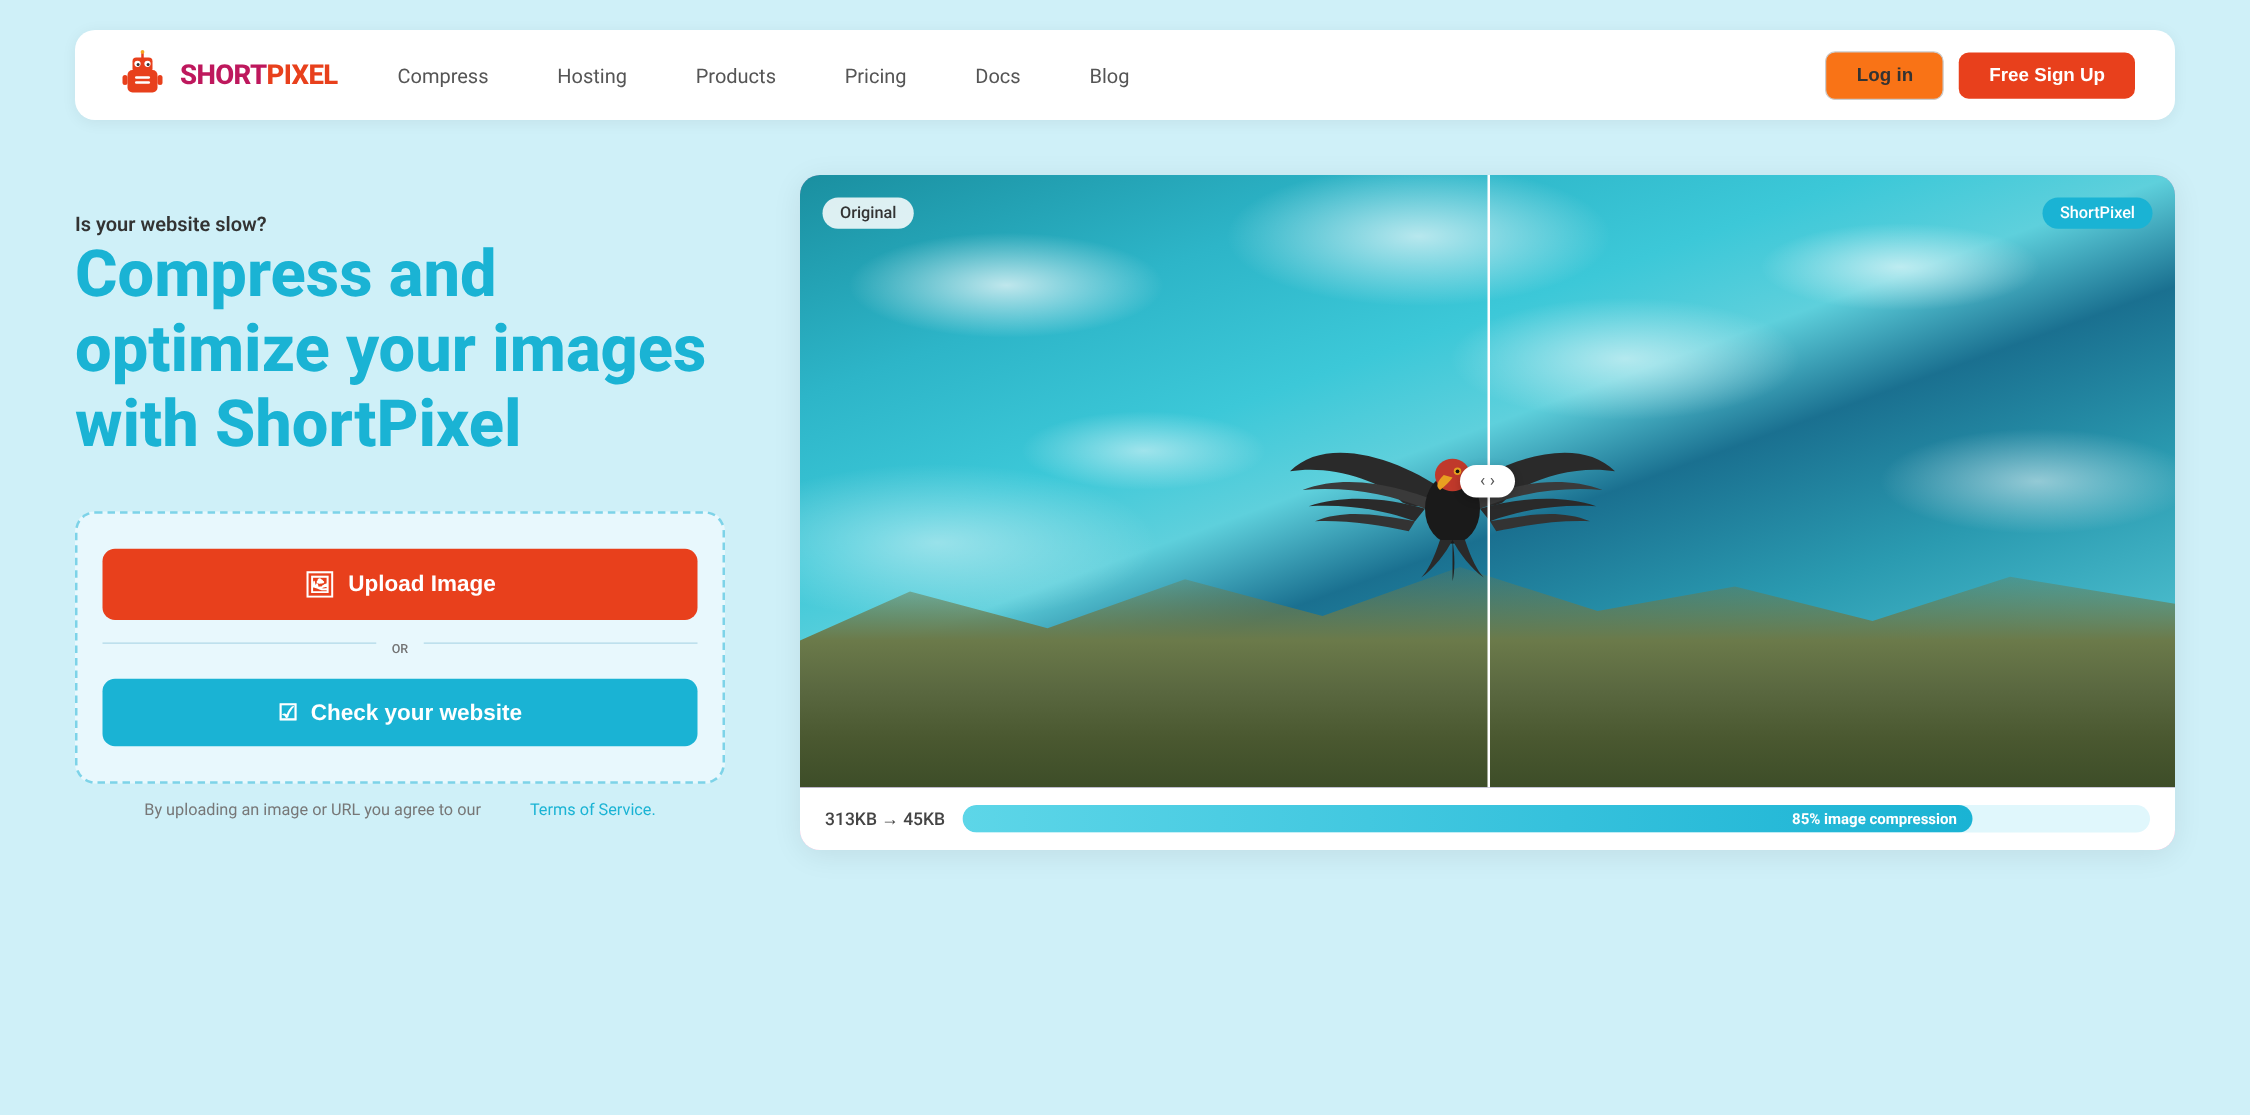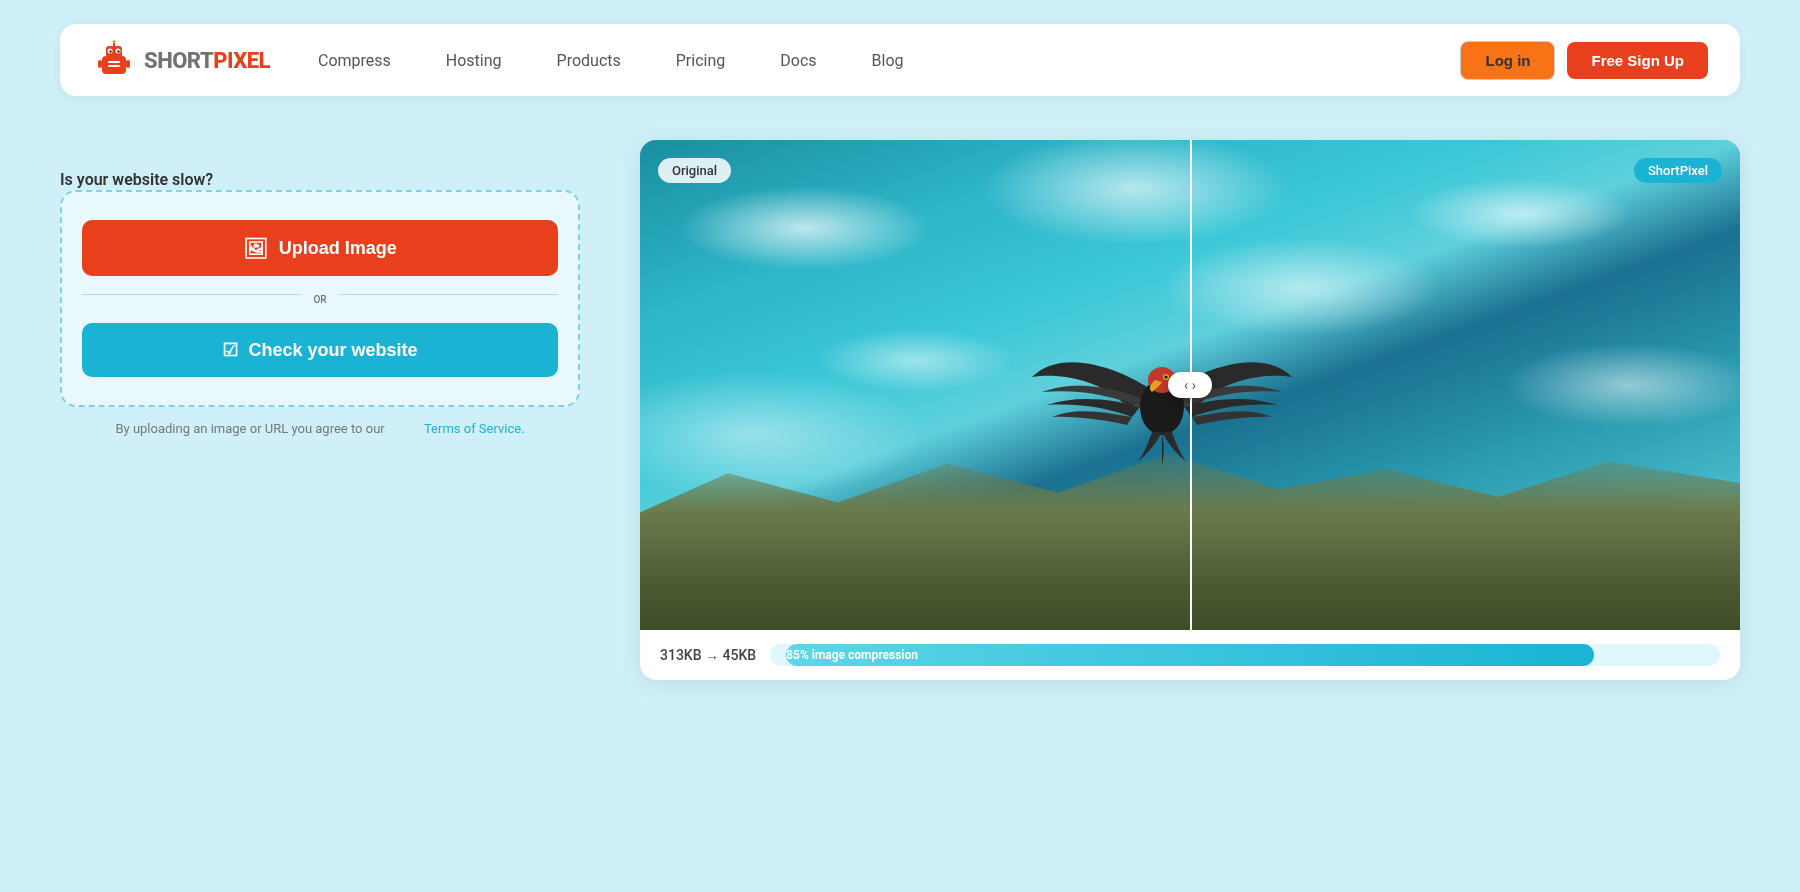--- a/index.html
+++ b/index.html
@@ -30,21 +30,21 @@
     }
     .logo-icon {
       width: 44px;
       height: 44px;
     }
     .logo-text {
       font-size: 22px;
       font-weight: 800;
       letter-spacing: -0.5px;
     }
-    .logo-text .short { color: #737373; }
+    .logo-text .short { color: #be185d; }
     .logo-text .pixel { color: #e8401c; }
 
     .nav-links {
       display: flex;
       gap: 55px;
       flex: 1;
     }
     .nav-link {
       color: #555;
       font-size: 16px;
@@ -313,25 +313,26 @@
     .progress-track {
       flex: 1;
       height: 22px;
       background: #e0f7fc;
       border-radius: 11px;
       overflow: hidden;
       position: relative;
     }
     .progress-fill {
       position: absolute;
-      left: 16px; top: 0; bottom: 0;
+      left: 0; top: 0; bottom: 0;
       background: linear-gradient(90deg, #5dd6e8, #1ab3d4);
       border-radius: 11px;
       display: flex;
       align-items: center;
+      justify-content: flex-end;
       padding-right: 12px;
     }
     .progress-label {
       color: #fff;
       font-size: 12px;
       font-weight: 700;
       white-space: nowrap;
     }
   </style>
 </head>
@@ -378,20 +379,21 @@
   <div class="nav-actions">
     <button class="btn-login">Log in</button>
     <button class="btn-signup">Free Sign Up</button>
   </div>
 </nav>
 
 <div class="main-content">
 
   <div class="left-panel">
     <p class="tagline">Is your website slow?</p>
+    <h1 class="headline">Compress and optimize your images with ShortPixel</h1>
 
     <div class="upload-area">
       <button class="btn-upload">
         <span class="upload-icon">🖼</span>
         <span>Upload Image</span>
       </button>
 
       <div class="or-divider">
         <span>OR</span>
       </div>

